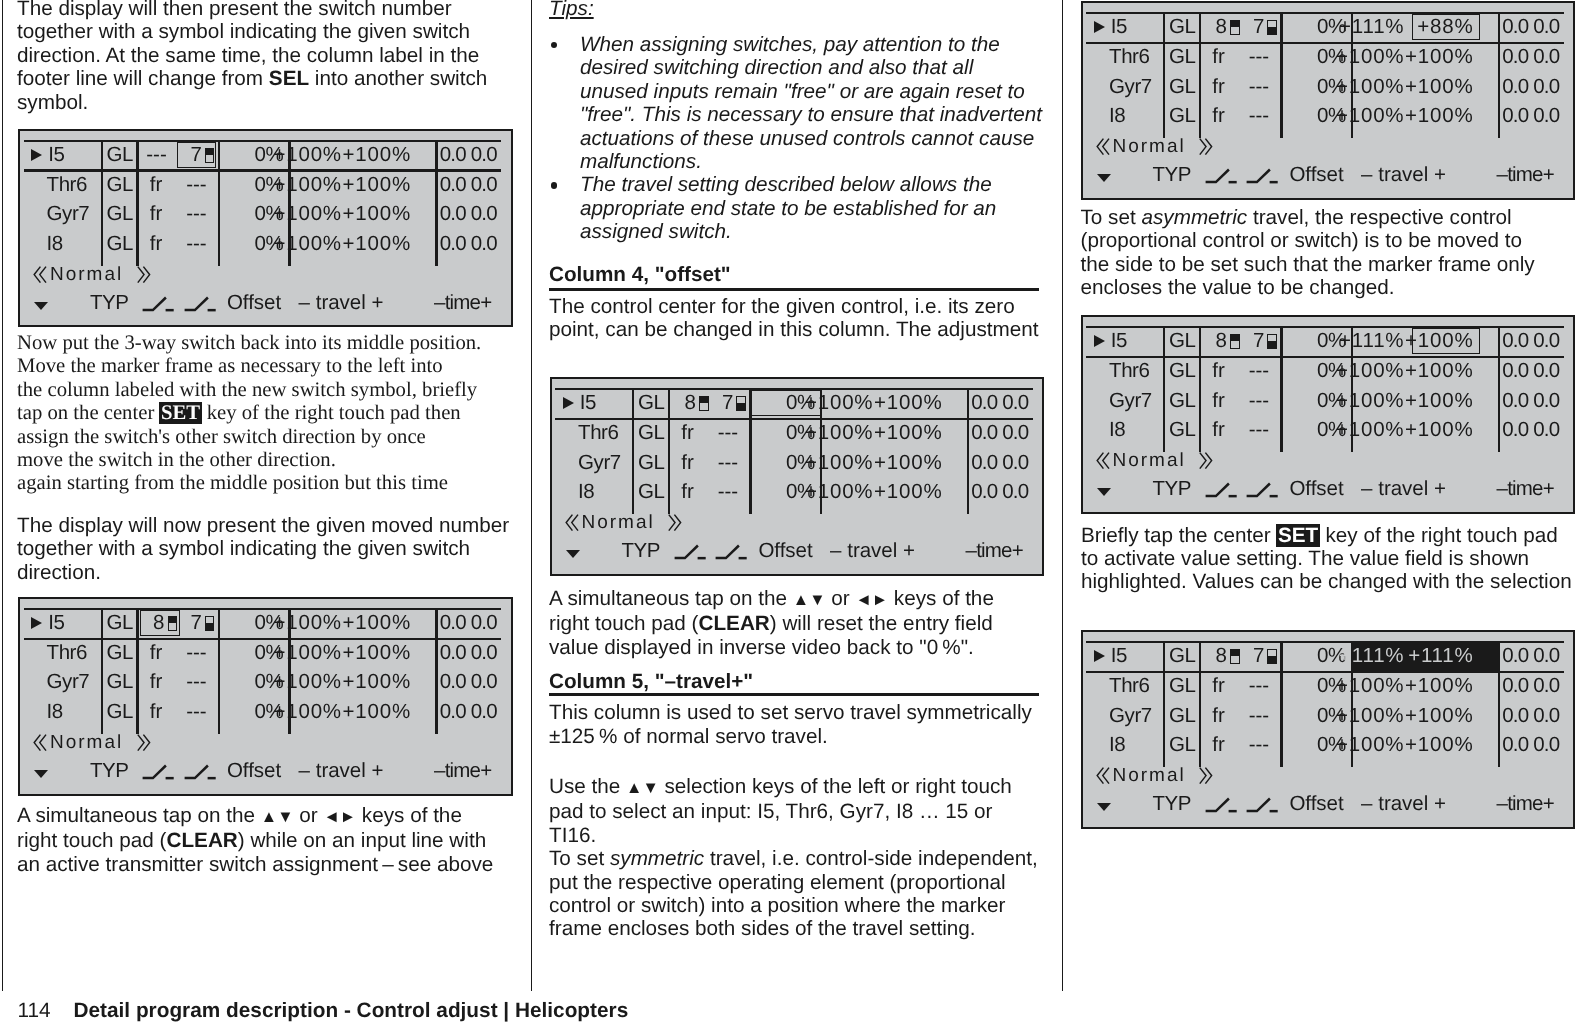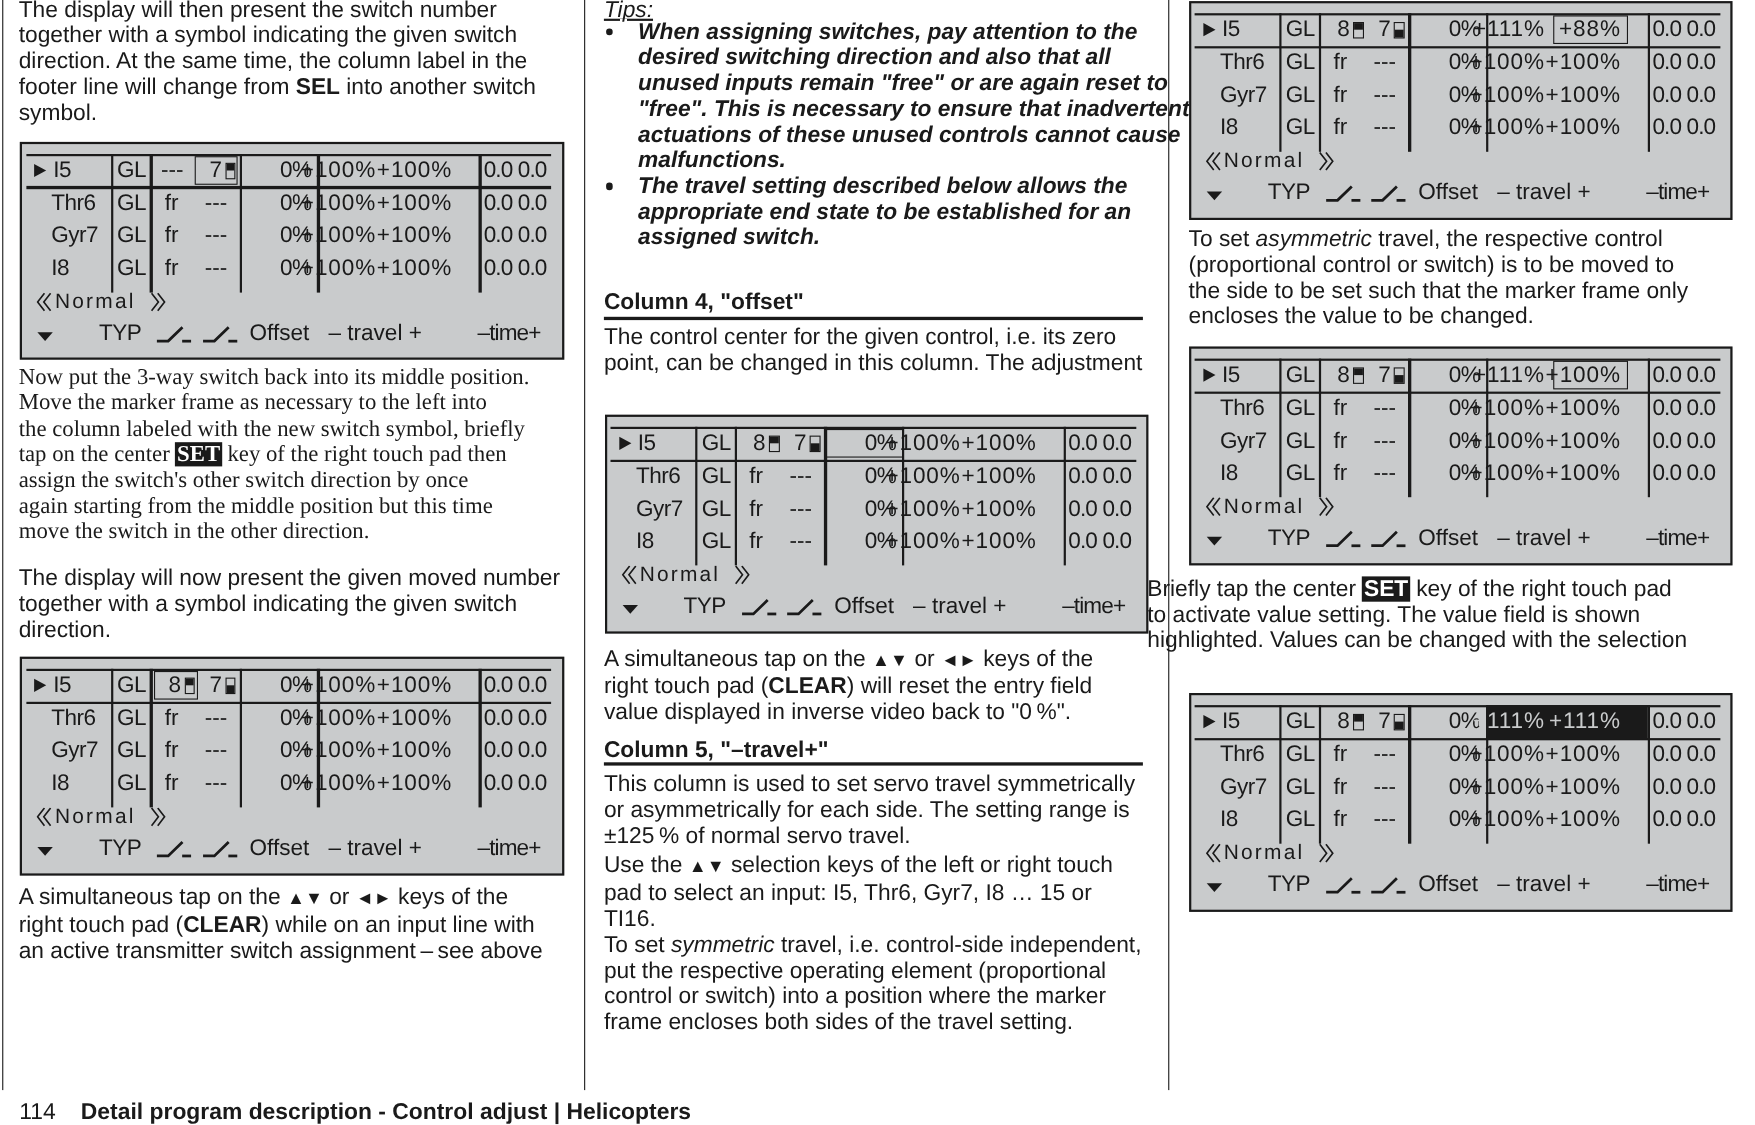--- a/index.html
+++ b/index.html
@@ -60,36 +60,36 @@
       <div class="ln"><span>direction. At the same time, the column label in the</span></div>
       <div class="ln"><span>footer line will change from </span><span class="bold">SEL</span><span> into another switch</span></div>
       <div class="ln"><span>symbol.</span></div>
     </div>
   <div class="para" style="left:17px;top:332.0px;font-family:Liberation Serif, serif;">
       <div class="ln"><span>Now put the 3-way switch back into its middle position.</span></div>
       <div class="ln"><span>Move the marker frame as necessary to the left into</span></div>
       <div class="ln"><span>the column labeled with the new switch symbol, briefly</span></div>
       <div class="ln"><span>tap on the center </span><span class="inv">SET</span><span> key of the right touch pad then</span></div>
       <div class="ln"><span>assign the switch's other switch direction by once</span></div>
+      <div class="ln"><span>move the switch in the other direction.</span></div>
       <div class="ln"><span>again starting from the middle position but this time</span></div>
-      <div class="ln"><span>move the switch in the other direction.</span></div>
     </div>
   <div class="para" style="left:17px;top:513.7px;">
       <div class="ln"><span>The display will now present the given moved number</span></div>
       <div class="ln"><span>together with a symbol indicating the given switch</span></div>
       <div class="ln"><span>direction.</span></div>
     </div>
   <div class="para" style="left:17px;top:803.8px;">
       <div class="ln"><span>A simultaneous tap on the </span><span class="arrw">▲</span><span class="arrw">▼</span><span> or </span><span class="arrw">◄</span><span class="arrw">►</span><span> keys of the</span></div>
       <div class="ln"><span>right touch pad (</span><span class="bold">CLEAR</span><span>) while on an input line with</span></div>
       <div class="ln"><span>an active transmitter switch assignment – see above</span></div>
     </div>
 
   <div class="h3 tips-h" style="left:549px;top:-2.6px;">Tips:</div>
-  <ul class="tip-ul" style="left:549px;top:17px;font-weight:bold;">
+  <ul class="tip-ul" style="left:549px;top:33px;">
     <li class="tip-li">
         <div class="ln">When assigning switches, pay attention to the</div>
         <div class="ln">desired switching direction and also that all</div>
         <div class="ln">unused inputs remain "free" or are again reset to</div>
         <div class="ln">"free". This is necessary to ensure that inadvertent</div>
         <div class="ln">actuations of these unused controls cannot cause</div>
         <div class="ln">malfunctions.</div>
       </li>
     <li class="tip-li">
         <div class="ln">The travel setting described below allows the</div>
@@ -105,42 +105,41 @@
     </div>
   <div class="para" style="left:549px;top:587.0px;">
       <div class="ln"><span>A simultaneous tap on the </span><span class="arrw">▲</span><span class="arrw">▼</span><span> or </span><span class="arrw">◄</span><span class="arrw">►</span><span> keys of the</span></div>
       <div class="ln"><span>right touch pad (</span><span class="bold">CLEAR</span><span>) will reset the entry field</span></div>
       <div class="ln"><span>value displayed in inverse video back to "0 %".</span></div>
     </div>
   <div class="h3 hd" style="left:549px;top:669.9px;">Column 5, "–travel+"</div>
   <div class="hrule" style="left:549px;top:693.4px;width:490px;"></div>
   <div class="para" style="left:549px;top:701.1px;">
       <div class="ln"><span>This column is used to set servo travel symmetrically</span></div>
-      <div class="ln"><span>or asymmetrically for each side. The setting range is</span></div>
       <div class="ln"><span>±125 % of normal servo travel.</span></div>
     </div>
   <div class="para" style="left:549px;top:774.7px;">
       <div class="ln"><span>Use the </span><span class="arrw">▲</span><span class="arrw">▼</span><span> selection keys of the left or right touch</span></div>
       <div class="ln"><span>pad to select an input: I5, Thr6, Gyr7, I8 … 15 or</span></div>
       <div class="ln"><span>TI16.</span></div>
     </div>
   <div class="para" style="left:549px;top:847.2px;">
       <div class="ln"><span>To set </span><span class="ital">symmetric</span><span> travel, i.e. control-side independent,</span></div>
       <div class="ln"><span>put the respective operating element (proportional</span></div>
       <div class="ln"><span>control or switch) into a position where the marker</span></div>
       <div class="ln"><span>frame encloses both sides of the travel setting.</span></div>
     </div>
 
   <div class="para" style="left:1080.5px;top:206.0px;">
       <div class="ln"><span>To set </span><span class="ital">asymmetric</span><span> travel, the respective control</span></div>
       <div class="ln"><span>(proportional control or switch) is to be moved to</span></div>
       <div class="ln"><span>the side to be set such that the marker frame only</span></div>
       <div class="ln"><span>encloses the value to be changed.</span></div>
     </div>
-  <div class="para" style="left:1043px;top:523.5px;">
+  <div class="para" style="left:1081px;top:523.5px;">
       <div class="ln"><span>Briefly tap the center </span><span class="inv">SET</span><span> key of the right touch pad</span></div>
       <div class="ln"><span>to activate value setting. The value field is shown</span></div>
       <div class="ln"><span>highlighted. Values can be changed with the selection</span></div>
     </div>
 
   <div class="lcd" id="lcd1" style="left:18.1px;top:128.8px;">
       <div class="lcd-inner">
         <div class="lcd-hline" style="left:6.35px;top:11.5px;width:477.4px"></div>
         <div class="lcd-hline" style="left:6.35px;top:41.22px;width:477.4px"></div>
         <div class="lcd-vline" style="left:83.05px;top:11.5px;height:125.88px"></div>

